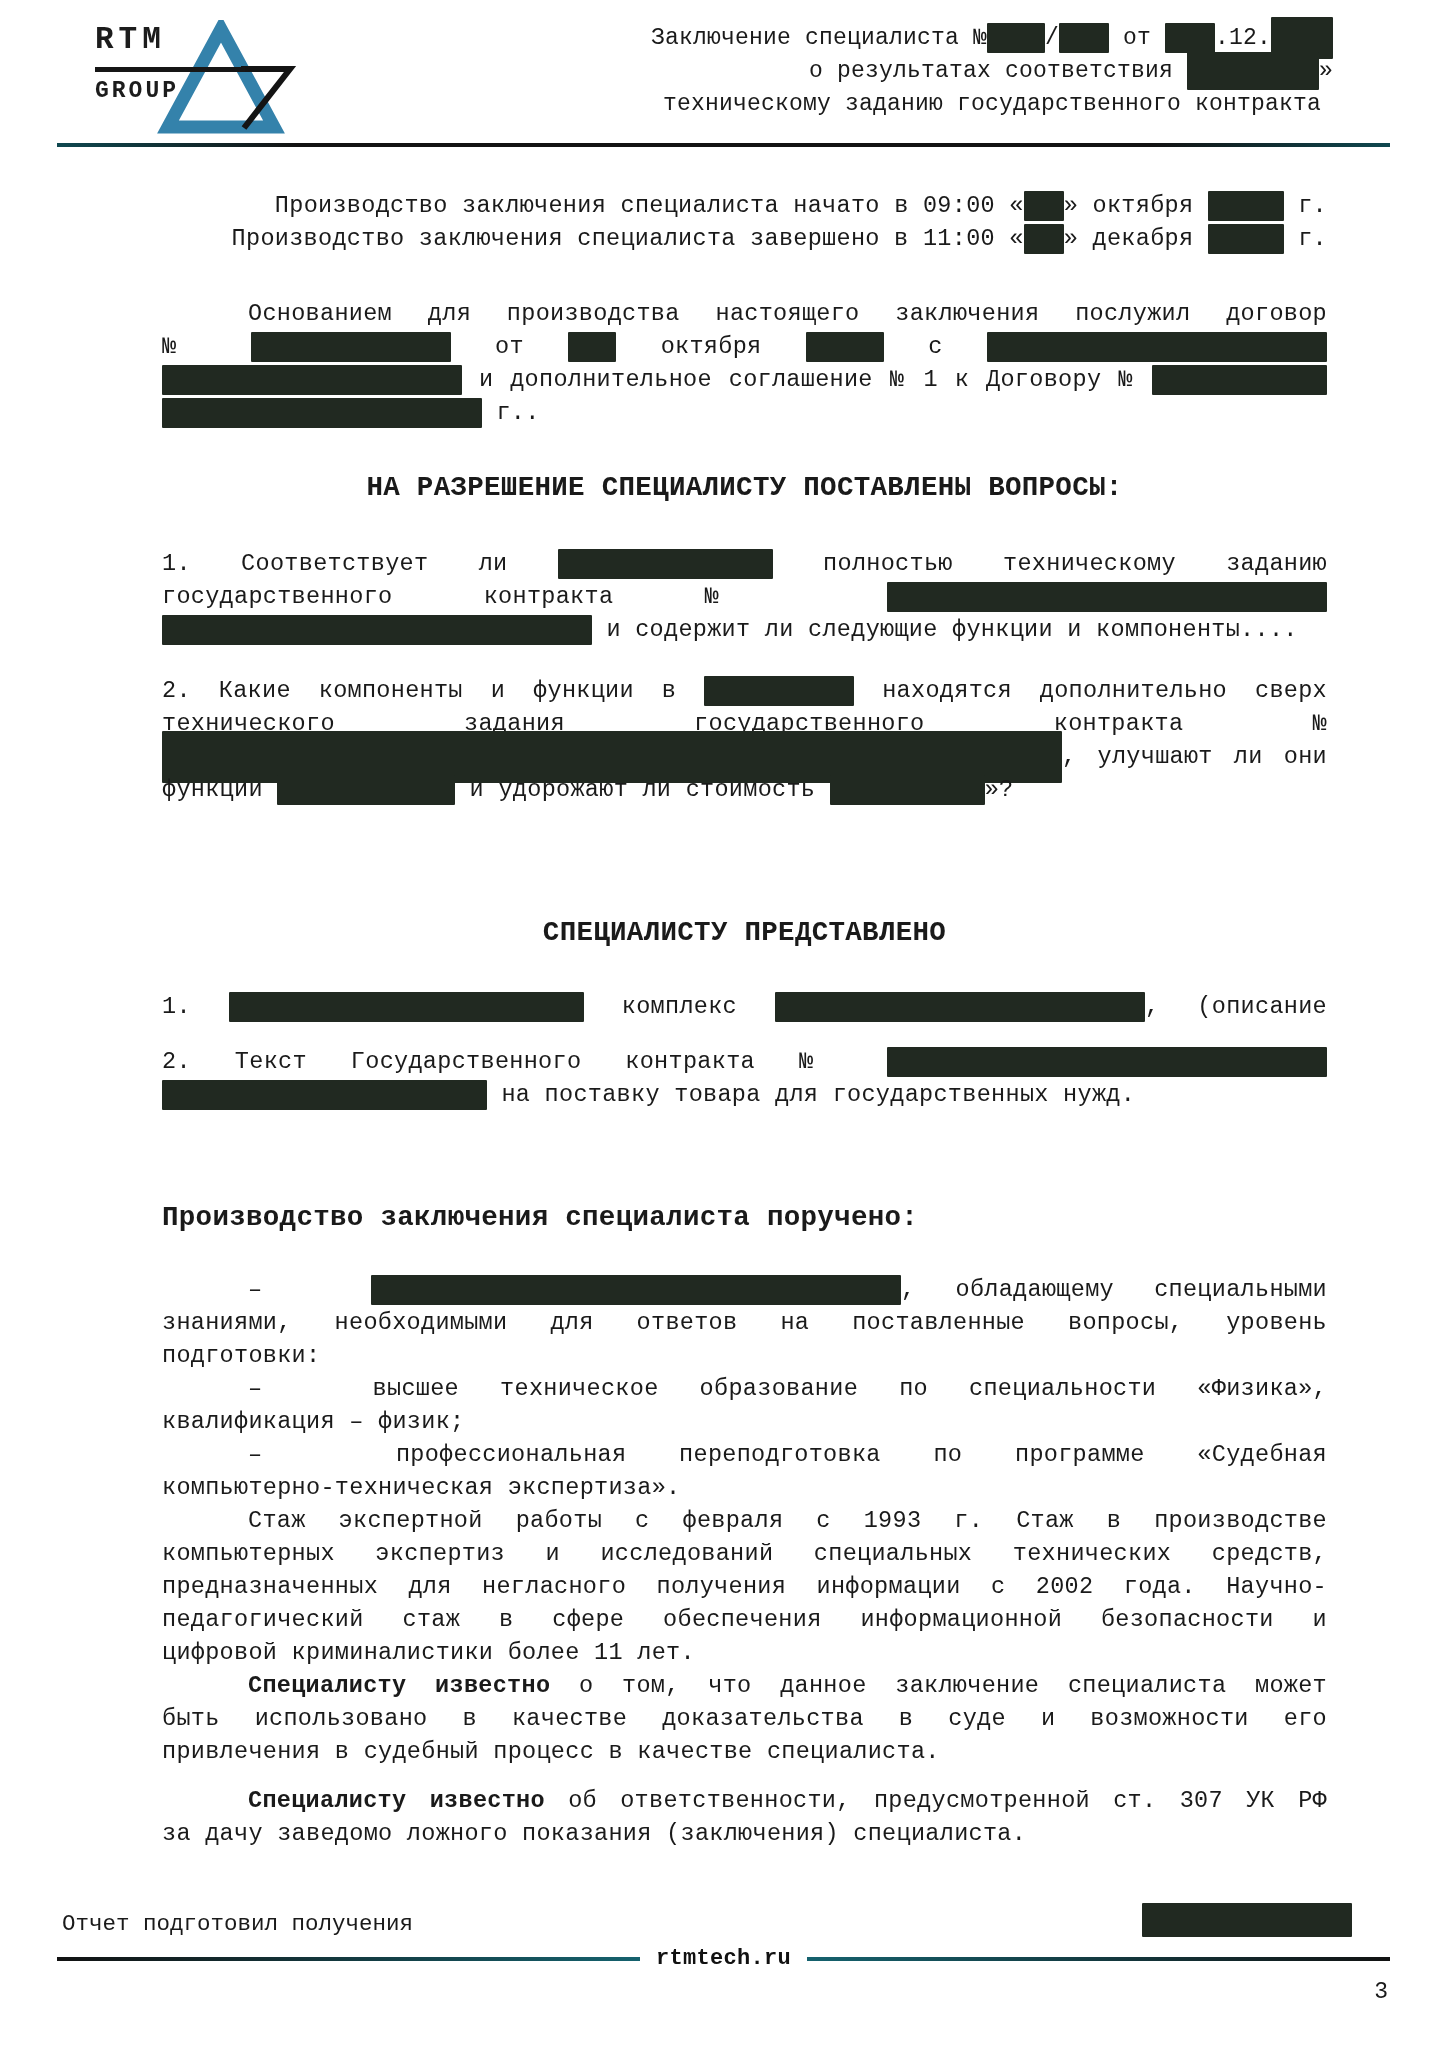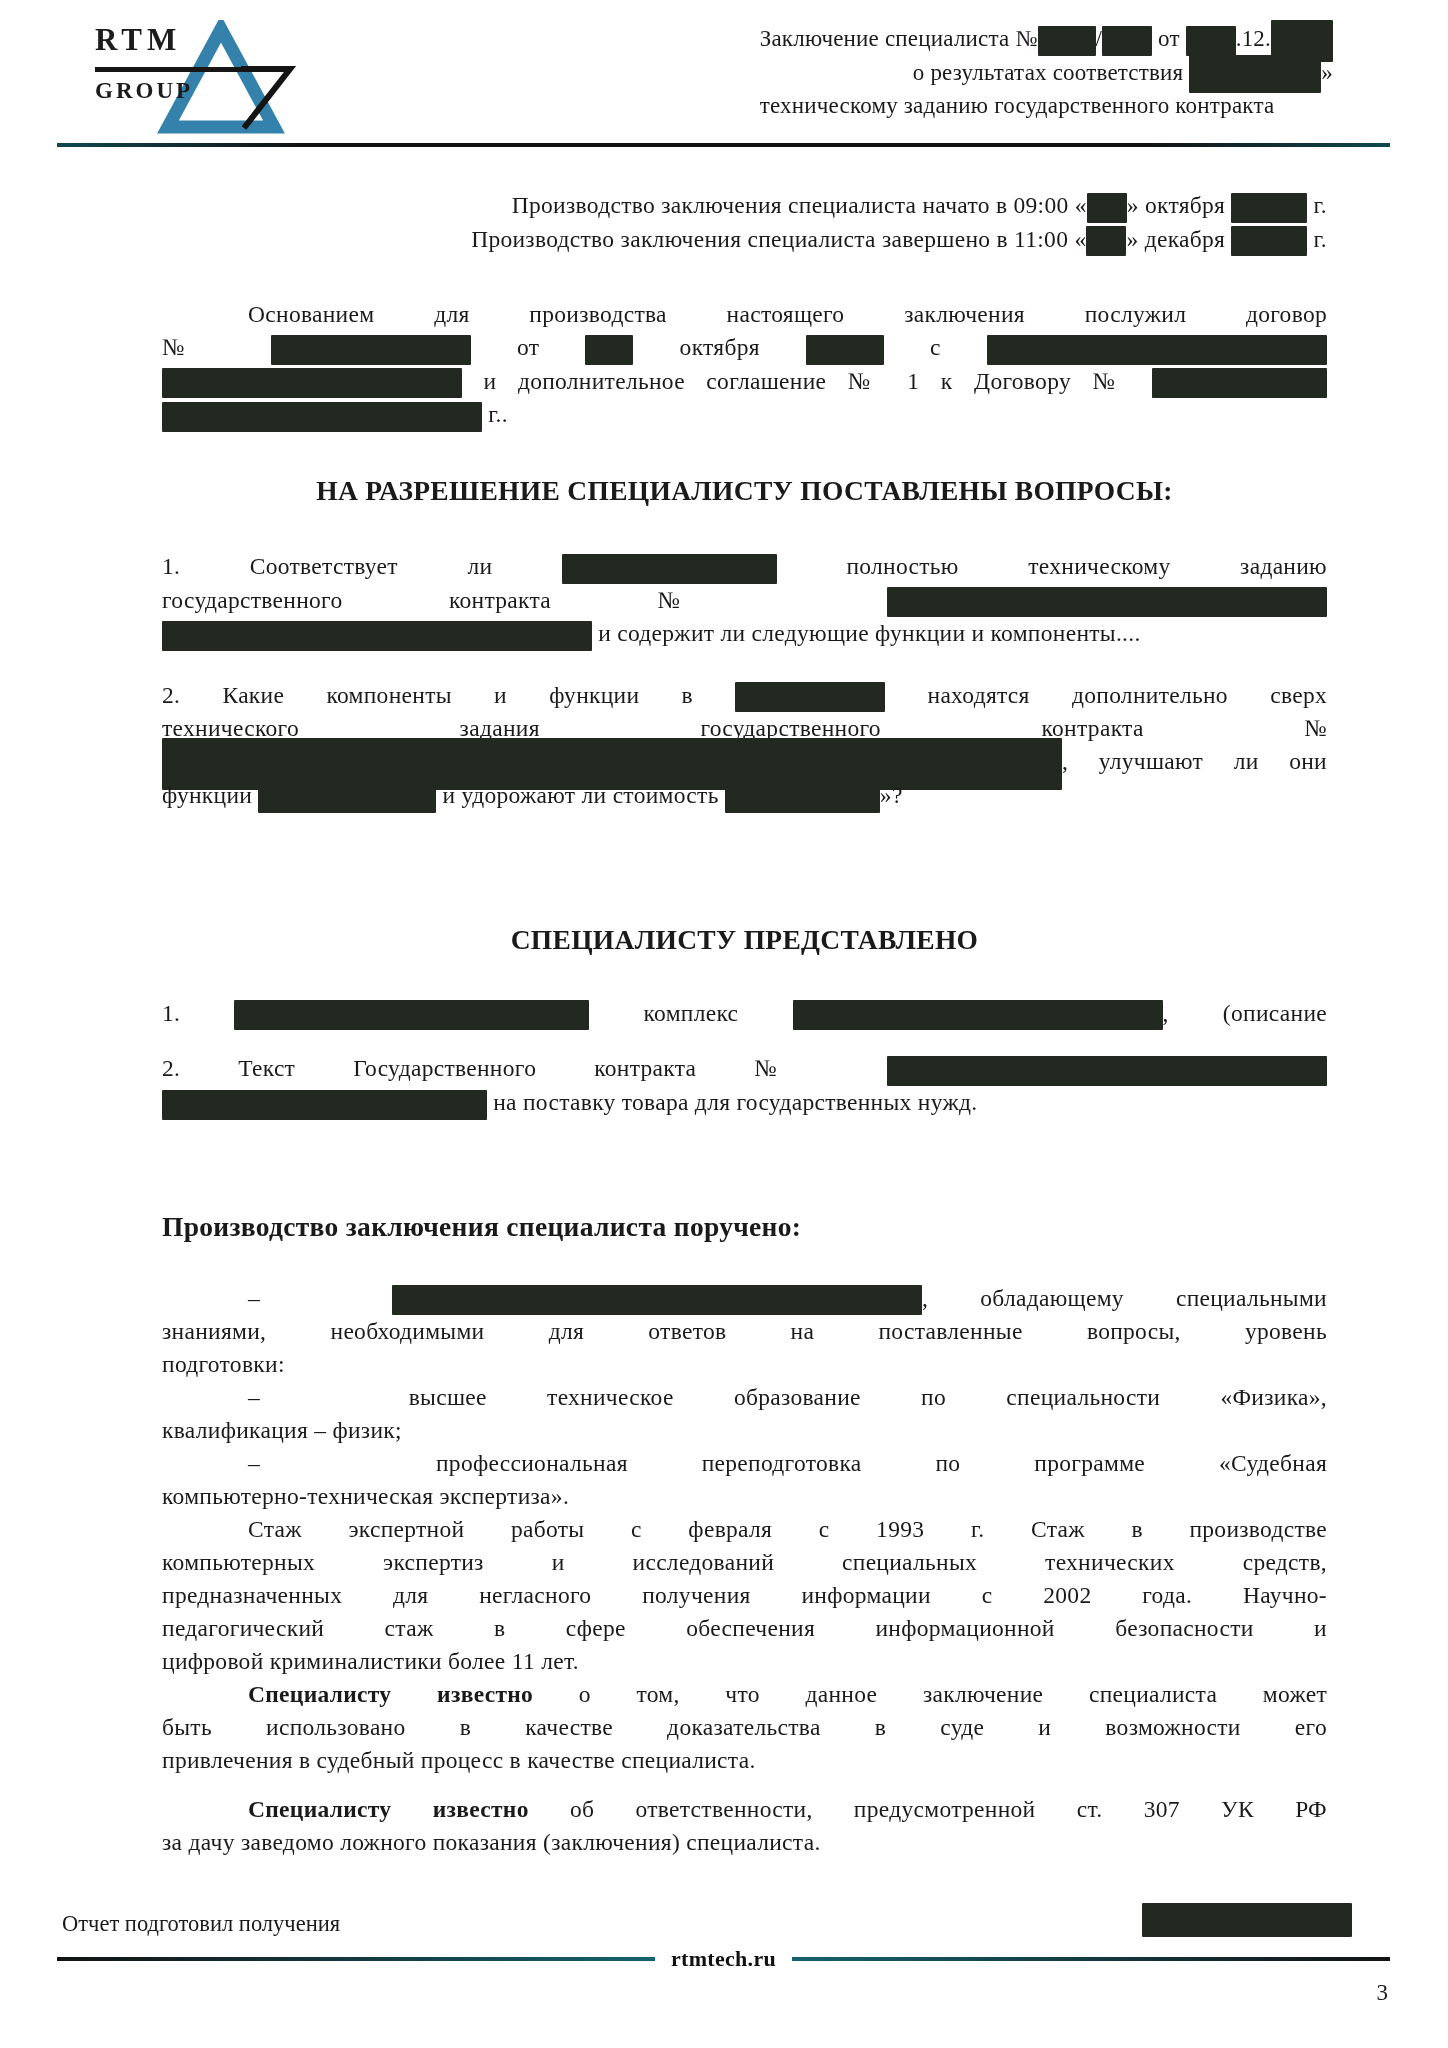--- a/index.html
+++ b/index.html
@@ -1,20 +1,20 @@
 <!DOCTYPE html>
 <html style="--ink: #1a1a1a; --redact: #212921;"><head>
 <meta charset="utf-8">
 <style>
   html,body{margin:0;padding:0;}
   body{width:1448px;height:2048px;background:#ffffff;}
   .page{
     position:relative;width:1448px;height:2048px;background:#fff;overflow:hidden;
     color:var(--ink,#1a1a1a);
-    font-family:Liberation Serif, serif;
+    font-family:Liberation Mono, monospace;
   }
   
   .header{position:absolute;top:20px;left:93px;right:115px;display:flex;justify-content:space-between;align-items:flex-start;}
   .logo{position:relative;width:205px;height:116px;flex:0 0 auto;}
   .logo svg{position:absolute;left:0;top:0;}
   .logo-rtm{position:absolute;top:2px;left:2px;font-size:31px;font-weight:bold;letter-spacing:5px;color:#1c1c1c;}
   .logo-bar{position:absolute;top:47px;left:2px;width:150px;height:5px;background:#161616;}
   .logo-group{position:absolute;top:58px;left:2px;font-size:23px;font-weight:bold;letter-spacing:3px;color:#1c1c1c;}
   .header-title{text-align:right;font-size:23px;line-height:31px;letter-spacing:.2px;padding-top:2px;}
   .rule-top{position:absolute;top:143px;left:57px;width:1333px;height:4px;
@@ -49,21 +49,21 @@
         <path d="M128 9 L181 107 L75 107 Z" fill="none" stroke="#3482ab" stroke-width="13" stroke-linejoin="miter"></path>
         <path d="M148 49 L197 49 L151 108" fill="none" stroke="#141414" stroke-width="6"></path>
       </svg>
       <div class="logo-rtm">RTM</div>
       <div class="logo-bar"></div>
       <div class="logo-group">GROUP</div>
     </div>
     <div class="header-title">
         <div class="line" style="text-align: right;"><span>Заключение специалиста №</span><span class="redact" style="width: 58px; height: 30px;"></span><span>/</span><span class="redact" style="width: 50px; height: 30px;"></span><span> от </span><span class="redact" style="width: 50px; height: 30px;"></span><span>.12.</span><span class="redact" style="width: 62px; height: 42px; margin-top: -6px; margin-bottom: -6px;"></span></div>
         <div class="line" style="text-align: right;"><span>о результатах соответствия </span><span class="redact" style="width: 132px; height: 38px; margin-top: -4px; margin-bottom: -4px;"></span><span>»</span></div>
-        <div class="line" style="text-align: left;"><span>техническому заданию государственного контракта</span></div>
+        <div class="line" style="text-align: center;"><span>техническому заданию государственного контракта</span></div>
       </div>
   </div>
 
   <div class="rule-top"></div>
 
   <div class="doc">
       <div class="para" style="margin-top: 42px;">
         <div class="line" style="text-align: right;"><span>Производство заключения специалиста начато в 09:00 «</span><span class="redact" style="width: 40px; height: 30px;"></span><span>» октября </span><span class="redact" style="width: 76px; height: 30px;"></span><span> г.</span></div>
         <div class="line" style="text-align: right;"><span>Производство заключения специалиста завершено в 11:00 «</span><span class="redact" style="width: 40px; height: 30px;"></span><span>» декабря </span><span class="redact" style="width: 76px; height: 30px;"></span><span> г.</span></div>
       </div>

